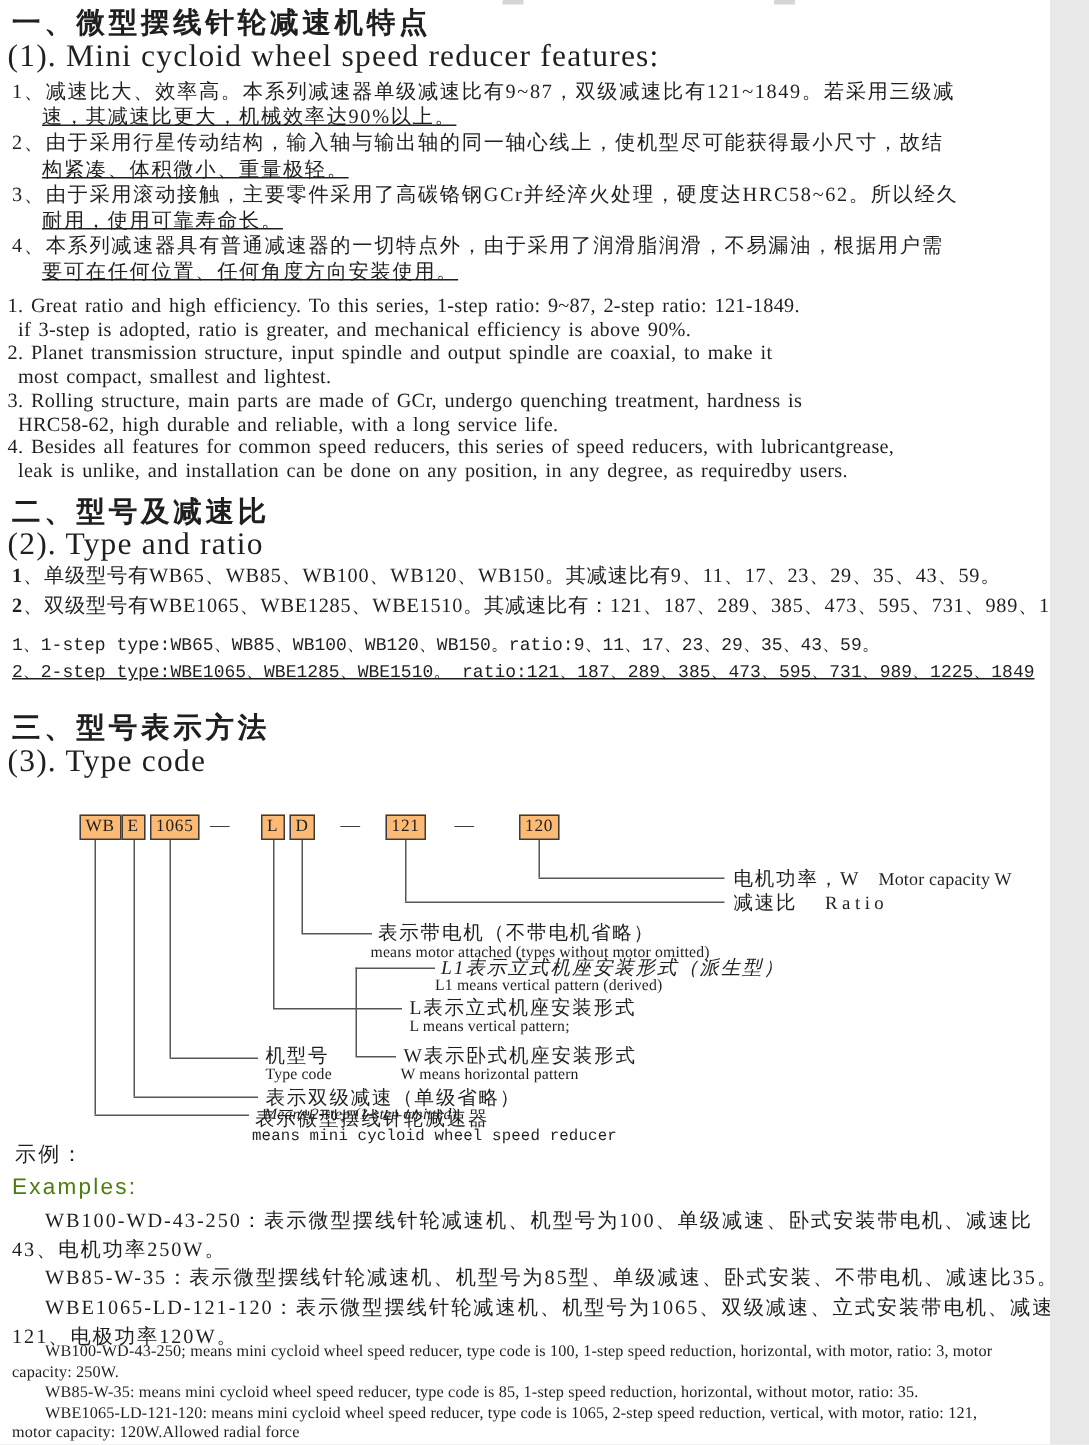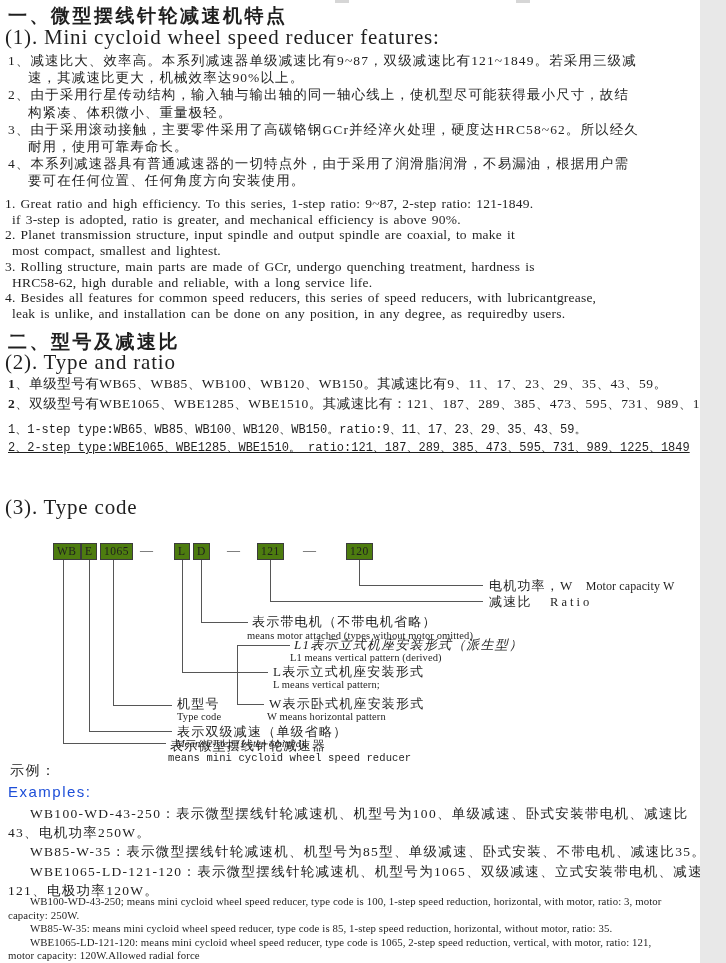--- a/index.html
+++ b/index.html
@@ -1,34 +1,34 @@
 <!DOCTYPE html>
 <html><head>
 <meta charset="utf-8">
 <style>
   html,body{margin:0;padding:0;background:#e8e8e8;}
   .page{position:relative;width:700px;height:963px;background:#ffffff;color:#1f1f1f;overflow:hidden;}
   .abs{position:absolute;}
   .h-zh{font:bold 19px/1.15 "Liberation Sans",sans-serif;letter-spacing:2.5px;white-space:nowrap;}
   .h-en{font:21px/1.1 "Liberation Serif",serif;letter-spacing:0.8px;white-space:nowrap;}
   .zh-body{font:13.5px/17.2px "Liberation Serif",serif;letter-spacing:1.1px;}
-  .zh-body .cont{padding-left:20px;}
+  .zh-body .cont{padding-left:20px;text-decoration:underline;}
   .en-body{font:13.5px/15.7px "Liberation Serif",serif;letter-spacing:0.2px;word-spacing:1.5px;}
   .en-body .cont{padding-left:7px;}
   .s2-item{font:13.5px/20px "Liberation Serif",serif;letter-spacing:0.5px;white-space:nowrap;}
   .s2-item b{font-weight:bold;}
   .mono-item{font:12px/18.5px "Liberation Mono",monospace;white-space:nowrap;}
-  .codebox{border:1px solid #3c3c3c;background:#4d7c0f;font:11.5px/15px "Liberation Serif",serif;padding:0 3px;text-align:center;letter-spacing:0.5px;}
+  .codebox{border:1px solid #3c3c3c;background:#fdba74;font:11.5px/15px "Liberation Serif",serif;padding:0 3px;text-align:center;letter-spacing:0.5px;}
   .dash{font:13px/17px "Liberation Serif",serif;color:#333;}
   .vl{width:1px;background:#565656;}
   .hl{height:1px;background:#565656;}
   .dlz{font:13px/15px "Liberation Serif",serif;letter-spacing:1.2px;white-space:nowrap;}
   .dle{font:10.5px/12px "Liberation Serif",serif;letter-spacing:0.1px;white-space:nowrap;}
   .ex-label-zh{font:14px/16px "Liberation Serif",serif;letter-spacing:1.5px;}
-  .ex-label-en{font:15px/18px "Liberation Sans",sans-serif;letter-spacing:1.5px;color:#1d4ed8;}
+  .ex-label-en{font:15px/18px "Liberation Sans",sans-serif;letter-spacing:1.5px;color:#4d7c0f;}
   .ex-zh{font:13.5px/19.2px "Liberation Serif",serif;letter-spacing:1.3px;}
   .ex-en{font:10.8px/13.6px "Liberation Serif",serif;letter-spacing:0.1px;}
   .ind{padding-left:22px;}
   .mark{position:absolute;top:0;height:3px;width:14px;background:#d6d6d6;}
 </style>
 </head>
 <body>
 
 <div class="page">
 
@@ -62,20 +62,21 @@
 
   <div class="abs h-zh" style="left:8px;top:331px;">二、型号及减速比</div>
   <div class="abs h-en" style="left:5px;top:351px;">(2). Type and ratio</div>
 
   <div class="abs s2-item" style="left:8px;top:374px;"><b>1</b><span>、单级型号有WB65、WB85、WB100、WB120、WB150。其减速比有9、11、17、23、29、35、43、59。</span></div>
   <div class="abs s2-item" style="left:8px;top:394px;"><b>2</b><span>、双级型号有WBE1065、WBE1285、WBE1510。其减速比有：121、187、289、385、473、595、731、989、1225、1849</span></div>
 
   <div class="abs mono-item" style="left:8px;top:421px;">1、1-step type:WB65、WB85、WB100、WB120、WB150。ratio:9、11、17、23、29、35、43、59。</div>
   <div class="abs mono-item" style="left:8px;top:439px;text-decoration:underline;">2、2-step type:WBE1065、WBE1285、WBE1510。 ratio:121、187、289、385、473、595、731、989、1225、1849</div>
 
+  <div class="abs h-zh" style="left:8px;top:475px;">三、型号表示方法</div>
   <div class="abs h-en" style="left:5px;top:496px;">(3). Type code</div>
 
   <div class="abs" style="left:0;top:538px;width:726px;height:228px;">
 
     <span class="abs codebox" style="left:53px;top:5px;">WB</span>
     <span class="abs codebox" style="left:81px;top:5px;">E</span>
     <span class="abs codebox" style="left:100px;top:5px;">1065</span>
     <span class="abs dash" style="left:140px;top:3px;">—</span>
     <span class="abs codebox" style="left:174px;top:5px;">L</span>
     <span class="abs codebox" style="left:193px;top:5px;">D</span>

